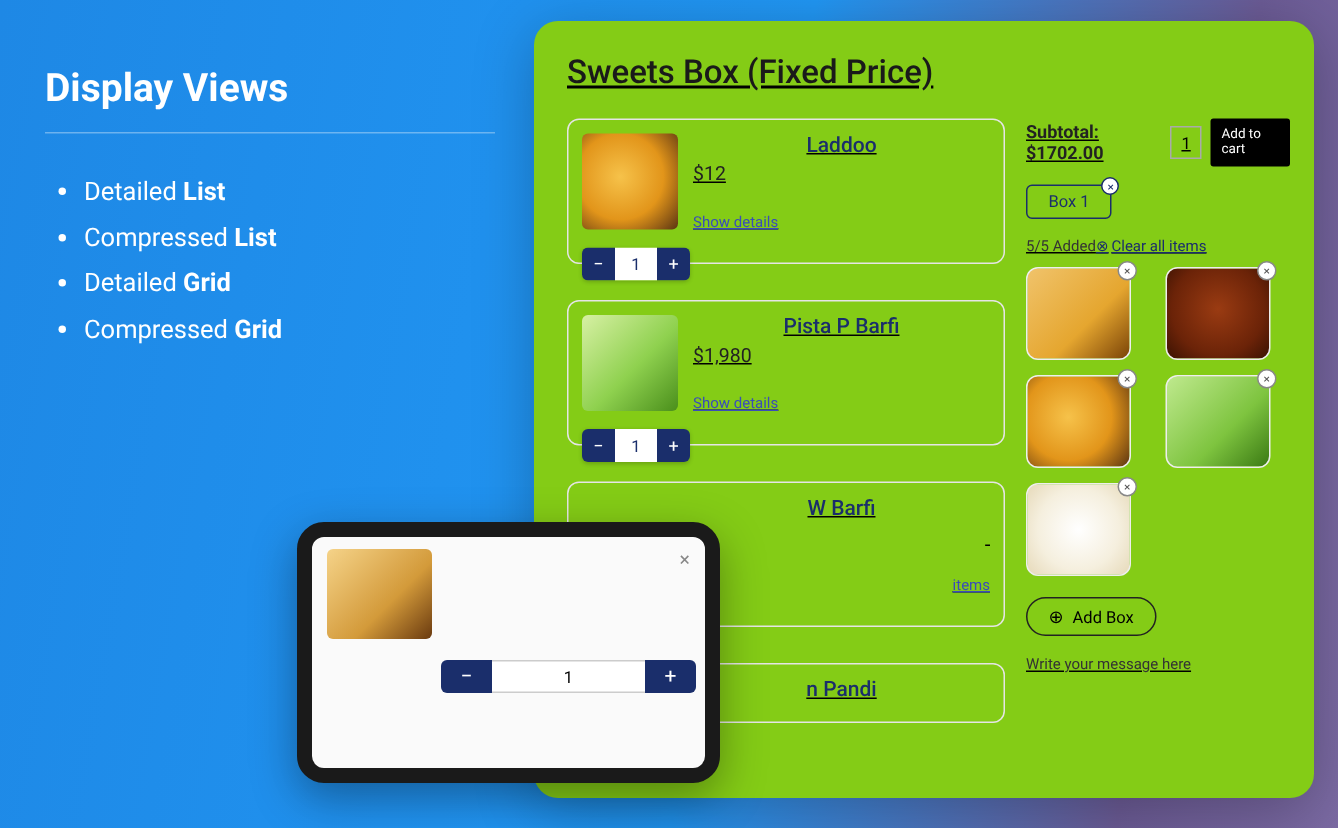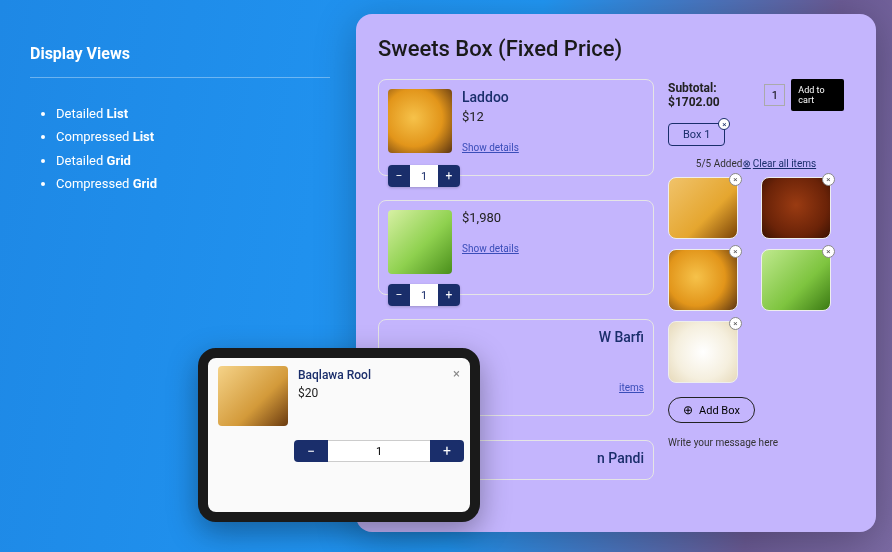--- a/index.html
+++ b/index.html
@@ -11,45 +11,46 @@
   }
 
   
   .left-col {
     position: absolute;
     left: 30px; top: 44px;
     width: 300px;
     color: #fff;
   }
   .left-col h1 {
-    font-size: 16px; font-weight: 700;
+    font-size: 26px; font-weight: 700;
     padding-bottom: 14px;
   }
   .left-col hr {
     border: none; border-top: 1px solid rgba(255,255,255,.35);
     margin-bottom: 24px;
   }
   .left-col .intro {
     font-size: 17px; line-height: 1.5;
     margin-bottom: 22px;
   }
   .left-col ul { list-style: disc; padding-left: 26px; }
-  .left-col li { font-size: 13px; line-height: 1.8; }
+  .left-col li { font-size: 17px; line-height: 1.8; }
   .left-col li b { font-weight: 700; }
 
   
   .main-card {
     position: absolute;
     left: 356px; top: 14px;
     width: 520px; height: 518px;
-    background: #c4b5fd;
+    background: #84cc16;
     border-radius: 16px;
-    padding: 22px 32px 14px 22px;
+    padding: 22px 16px 14px 22px;
     box-shadow: 0 8px 40px rgba(0,0,0,.25);
     overflow: hidden;
+    text-decoration: underline;
   }
   .main-card h2 {
     font-size: 22px; font-weight: 500; color: #1a1a1a;
     margin-bottom: 18px;
   }
   .main-layout { display: flex; gap: 14px; }
   .product-col { flex: 1 1 auto; width: 290px; }
   .sidebar-col { width: 176px; flex: 0 0 176px; }
 
   
@@ -60,21 +61,21 @@
     display: flex; gap: 10px;
     align-items: flex-start;
     position: relative;
   }
   .product-thumb {
     width: 64px; height: 64px; border-radius: 4px;
     flex: 0 0 64px;
     background: #ddd;
   }
   .product-info { flex: 1 1 auto; }
-  .product-title { font-size: 14px; color: #1a2e6b; font-weight: 500; margin-bottom: 4px; }
+  .product-title { font-size: 14px; color: #1a2e6b; font-weight: 500; margin-bottom: 4px; text-align: center; }
   .product-price { font-size: 13px; color: #222; margin-bottom: 12px; }
   .product-link { font-size: 10px; color: #3a4db9; text-decoration: underline; cursor: pointer; }
 
   .stepper {
     position: absolute;
     left: 9px; bottom: -12px;
     display: flex;
     width: 72px; height: 22px;
     border-radius: 4px; overflow: hidden;
     box-shadow: 0 1px 3px rgba(0,0,0,.2);
@@ -108,21 +109,21 @@
     margin-bottom: 12px; cursor: pointer;
   }
   .box-pill .close-dot {
     position: absolute; top: -6px; right: -6px;
     width: 12px; height: 12px; border-radius: 50%;
     background: #fff; border: 1px solid #1a2e6b;
     font-size: 8px; display:flex; align-items:center; justify-content:center;
     color: #1a2e6b;
   }
 
-  .added-row { display:flex; justify-content:center; align-items:center; margin-bottom:8px; }
+  .added-row { display:flex; justify-content:flex-start; align-items:center; margin-bottom:8px; }
   .added-count { font-size: 10px; color: #333; }
   .clear-link { font-size: 10px; color: #1a2e6b; text-decoration: underline; cursor:pointer; display:flex; gap:2px; align-items:center;}
   .clear-link::before { content: "⊗"; font-size: 10px; }
 
   .mini-grid {
     display: grid; grid-template-columns: repeat(2, 1fr);
     gap: 10px 10px; margin-bottom: 14px;
   }
   .mini-thumb {
     width: 70px; height: 62px; border-radius: 8px; position: relative;
@@ -215,20 +216,21 @@
         <div class="stepper">
           <div class="step-btn">−</div>
           <div class="step-val">1</div>
           <div class="step-btn">+</div>
         </div>
       </div>
 
       <div class="product-item" style="padding-bottom:20px; margin-bottom:24px;">
         <div class="product-thumb sw-pista"></div>
         <div class="product-info">
+          <div class="product-title">Pista P Barfi</div>
           <div class="product-price">$1,980</div>
           <span class="product-link">Show details</span>
         </div>
         <div class="stepper">
           <div class="step-btn">−</div>
           <div class="step-val">1</div>
           <div class="step-btn">+</div>
         </div>
       </div>
 
@@ -292,24 +294,20 @@
       </div>
 
       <div class="msg-label">Write your message here</div>
     </div>
   </div>
 </div>
 
 <div class="tablet">
   <div class="tab-row">
     <div class="tab-thumb sw-baqlawa"></div>
-    <div class="tab-info">
-      <div class="tab-title">Baqlawa Rool</div>
-      <div class="tab-price">$20</div>
-    </div>
     <span class="tab-close">×</span>
   </div>
   <div class="big-stepper">
     <div class="bs-btn">−</div>
     <div class="bs-val">1</div>
     <div class="bs-btn">+</div>
   </div>
 </div>
 
 </body></html>

